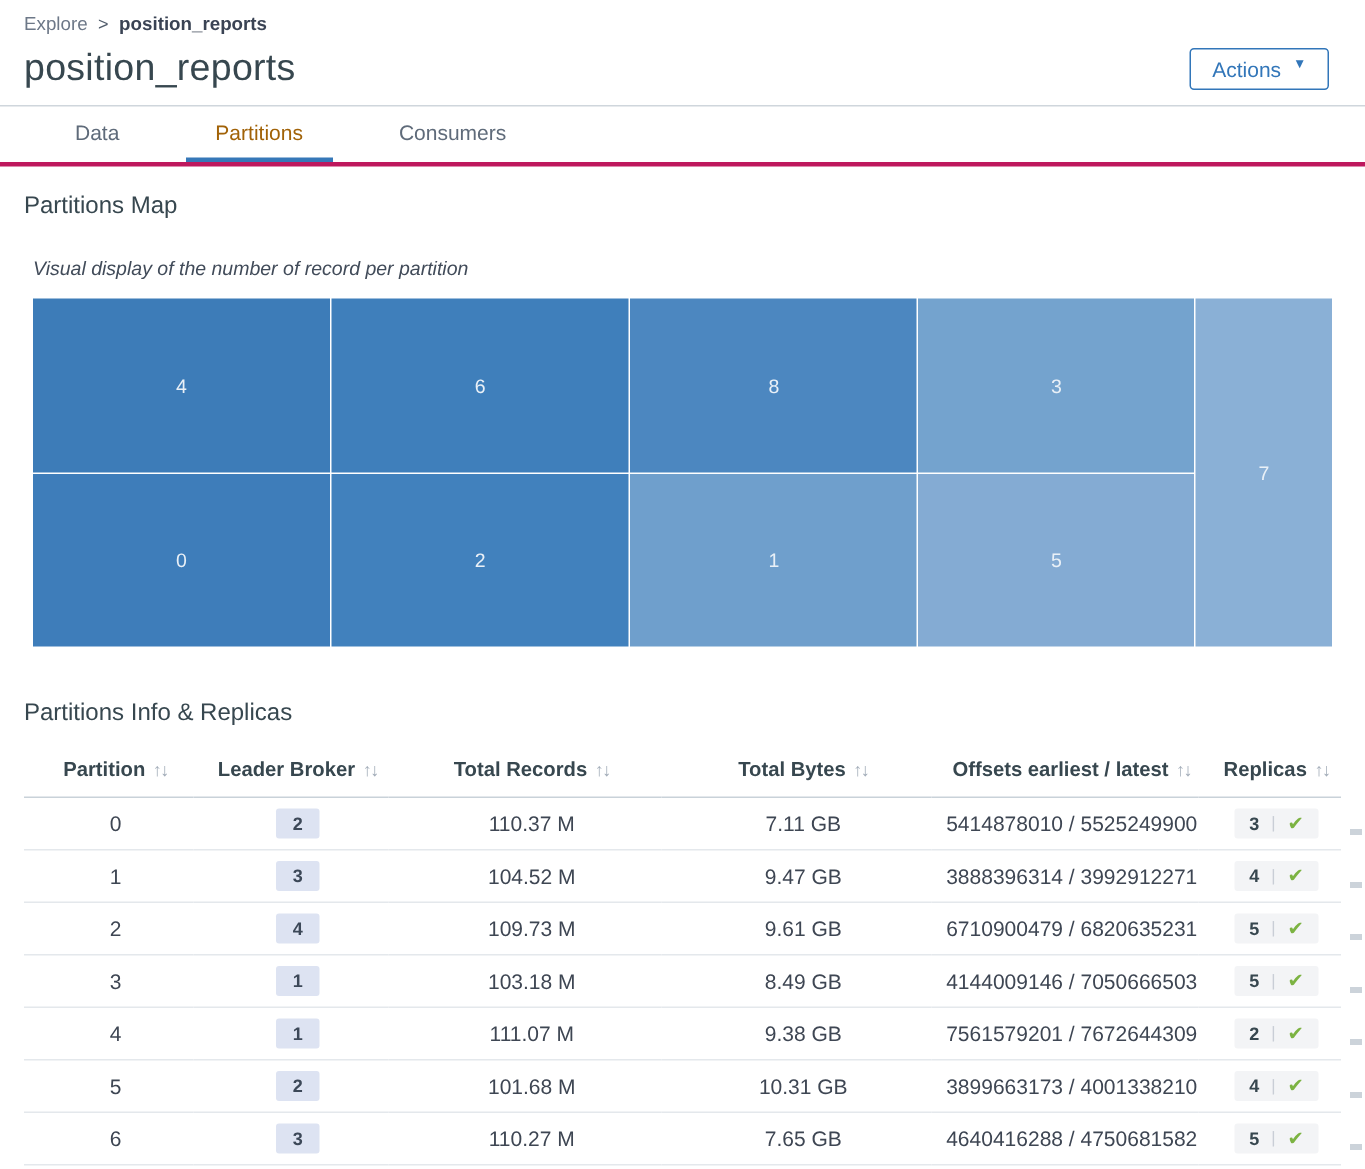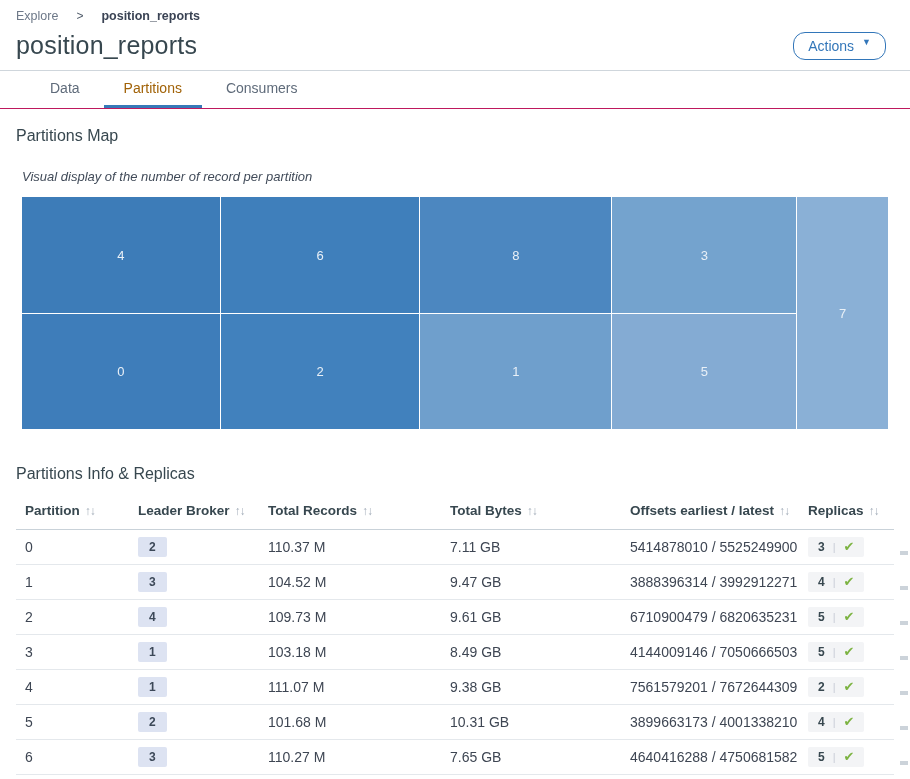--- a/index.html
+++ b/index.html
@@ -1,52 +1,52 @@
 <!DOCTYPE html>
 <html><head>
 <meta charset="utf-8">
 <style>
   * { box-sizing: border-box; margin: 0; padding: 0; }
   html,body { width: 910px; height: 779px; overflow: hidden; background: #fff;
     font-family: "Liberation Sans", "DejaVu Sans", sans-serif; color: #3e4653; }
 
   
-  .breadcrumb { padding: 9px 16px 2px 16px; font-size: 12.5px; display: flex; align-items: center; gap: 18px; }
+  .breadcrumb { padding: 9px 16px 2px 16px; font-size: 12.5px; display: flex; align-items: center; gap: 7px; }
   .crumb-root { color: #6d7888; cursor: pointer; }
   .crumb-sep  { color: #515c6b; font-size: 12px; }
   .crumb-current { color: #3a4354; font-weight: 600; }
 
   
   .header-row { display: flex; justify-content: space-between; align-items: center;
     padding: 6px 24px 10px 16px; border-bottom: 1px solid #cfd6dc; }
   .page-title { font-size: 25px; font-weight: 500; color: #37474f; letter-spacing: 0.2px; }
-  .actions-btn { background: #fff; border: 1px solid #3276b9; border-radius: 12px; color: #3276b9;
+  .actions-btn { background: #fff; border: 1px solid #3276b9; border-radius: 3px; color: #3276b9;
     font-size: 14px; font-weight: 500; padding: 5px 14px; display: flex; align-items: flex-start; gap: 8px;
     cursor: pointer; font-family: inherit; }
   .actions-btn .caret { font-size: 9px; line-height: 1; color: #3276b9; }
 
   
-  .tabs { display: flex; gap: 4px; padding-left: 30px; border-bottom: 1px solid #be185d; }
+  .tabs { display: flex; gap: 24px; padding-left: 30px; border-bottom: 3px solid #be185d; }
   .tab { padding: 0 20px; line-height: 34px; font-size: 14px; font-weight: 500; color: #5f6b7a;
     border-bottom: 3px solid transparent; cursor: pointer; }
   .tab.active { color: #a16207; border-bottom-color: #3678b8; }
 
   
   .section-title { font-size: 16px; font-weight: 500; color: #37474f; margin: 18px 0 0 16px; }
   .map-subtitle { font-size: 13px; font-style: italic; color: #414b59; margin: 24px 0 0 22px; }
   .map-wrap { margin: 13px 22px 0 22px; height: 232px; display: flex; gap: 1px; background: #fff; }
   .map-col { display: flex; flex-direction: column; gap: 1px; }
   .map-cell { display: flex; align-items: center; justify-content: center;
     color: #e9f0f7; font-size: 13px; cursor: pointer; }
 
   
   .table-title { margin-top: 36px; }
   .table-wrap { margin: 10px 16px 0 16px; position: relative; }
   table { width: 878px; border-collapse: collapse; table-layout: fixed; }
-  th, td { text-align: left; padding-left: 9px; font-weight: normal; }
+  th, td { text-align: center; padding-left: 9px; font-weight: normal; }
   th { font-size: 13.5px; font-weight: 700; color: #37474f; height: 36px; vertical-align: middle;
     border-bottom: 1px solid #c9d2d9; cursor: pointer; white-space: nowrap; }
   th .sort { color: #a3adb9; font-size: 12px; font-weight: 400; margin-left: 5px; letter-spacing: -1px; }
   td { height: 35px; font-size: 14px; color: #3e4653; border-bottom: 1px solid #e4e8ec; vertical-align: middle; white-space: nowrap; }
   tr:last-child td { border-bottom-color: #e4e8ec; }
   col.c1 { width: 113px; } col.c2 { width: 130px; } col.c3 { width: 182px; }
   col.c4 { width: 180px; } col.c5 { width: 178px; } col.c6 { width: 95px; }
 
   .badge-broker { display: inline-block; background: #dde3f2; color: #3c4858; font-size: 12px;
     font-weight: 700; padding: 3px 11px; border-radius: 2px; }

